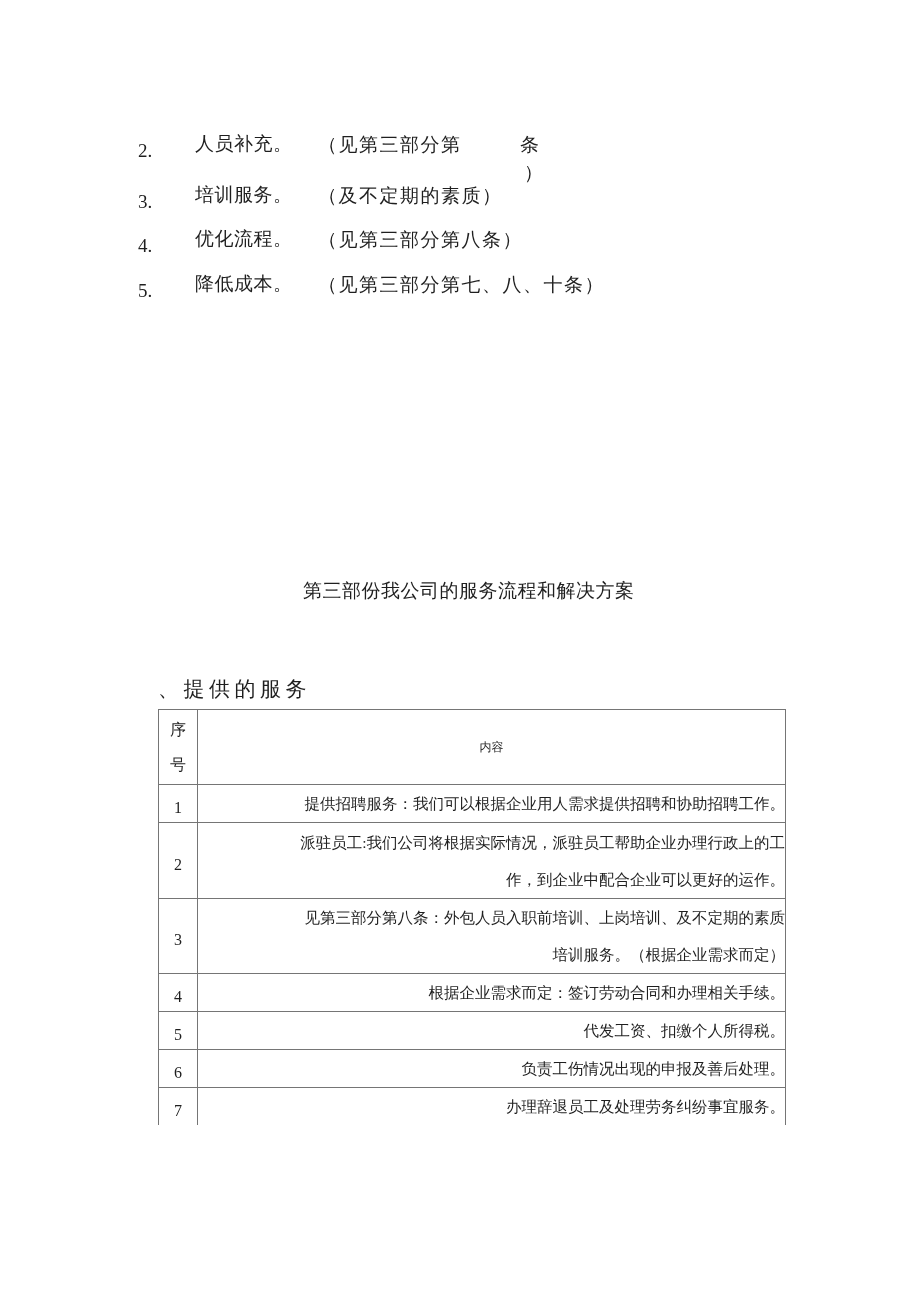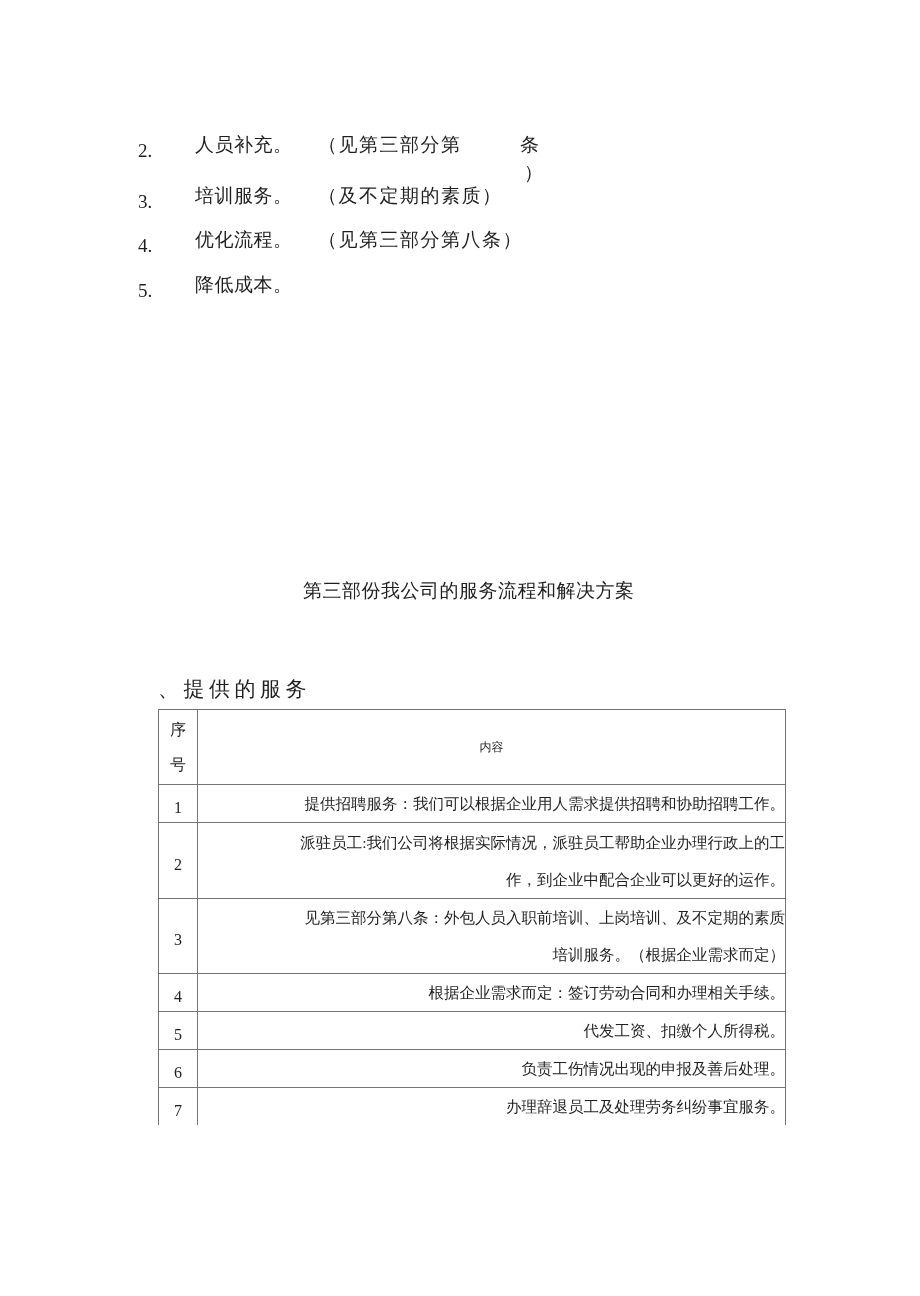--- a/index.html
+++ b/index.html
@@ -13,21 +13,21 @@
   }
   .page { position: absolute; left: 0; top: 0; width: 920px; height: 1296px; background: #ffffff; }
 
   
   .li-num {
     position: absolute; left: 138px;
     font-size: 19px; line-height: 24px; color: #1f1f1f;
   }
   .li-label {
     position: absolute; left: 195px;
-    font-size: 19px; line-height: 24px; letter-spacing: 0.5px;
+    font-size: 19px; line-height: 24px; letter-spacing: 0.5px; font-family: Liberation Mono, monospace;
   }
   .li-ref {
     position: absolute; left: 318px;
     font-size: 19px; line-height: 24px; letter-spacing: 1.5px;
   }
   .li-tiao { position: absolute; left: 520px; font-size: 19px; line-height: 24px; }
   .li-close { position: absolute; left: 524px; font-size: 19px; line-height: 24px; }
 
   
   .part-heading {
@@ -81,20 +81,21 @@
   <span class="li-num" style="top:190px">3.</span>
   <span class="li-label" style="top:184px">培训服务。</span>
   <span class="li-ref" style="top:184px">（及不定期的素质）</span>
 
   <span class="li-num" style="top:234px">4.</span>
   <span class="li-label" style="top:228px">优化流程。</span>
   <span class="li-ref" style="top:228px">（见第三部分第八条）</span>
 
   <span class="li-num" style="top:279px">5.</span>
   <span class="li-label" style="top:273px">降低成本。</span>
+  <span class="li-ref" style="top:273px">（见第三部分第七、八、十条）</span>
 
   <div class="part-heading">第三部份我公司的服务流程和解决方案</div>
 
   <div class="sub-heading">、提供的服务</div>
 
   <table class="svc-table">
     <colgroup>
         <col class="col-num">
         <col>
       </colgroup>

